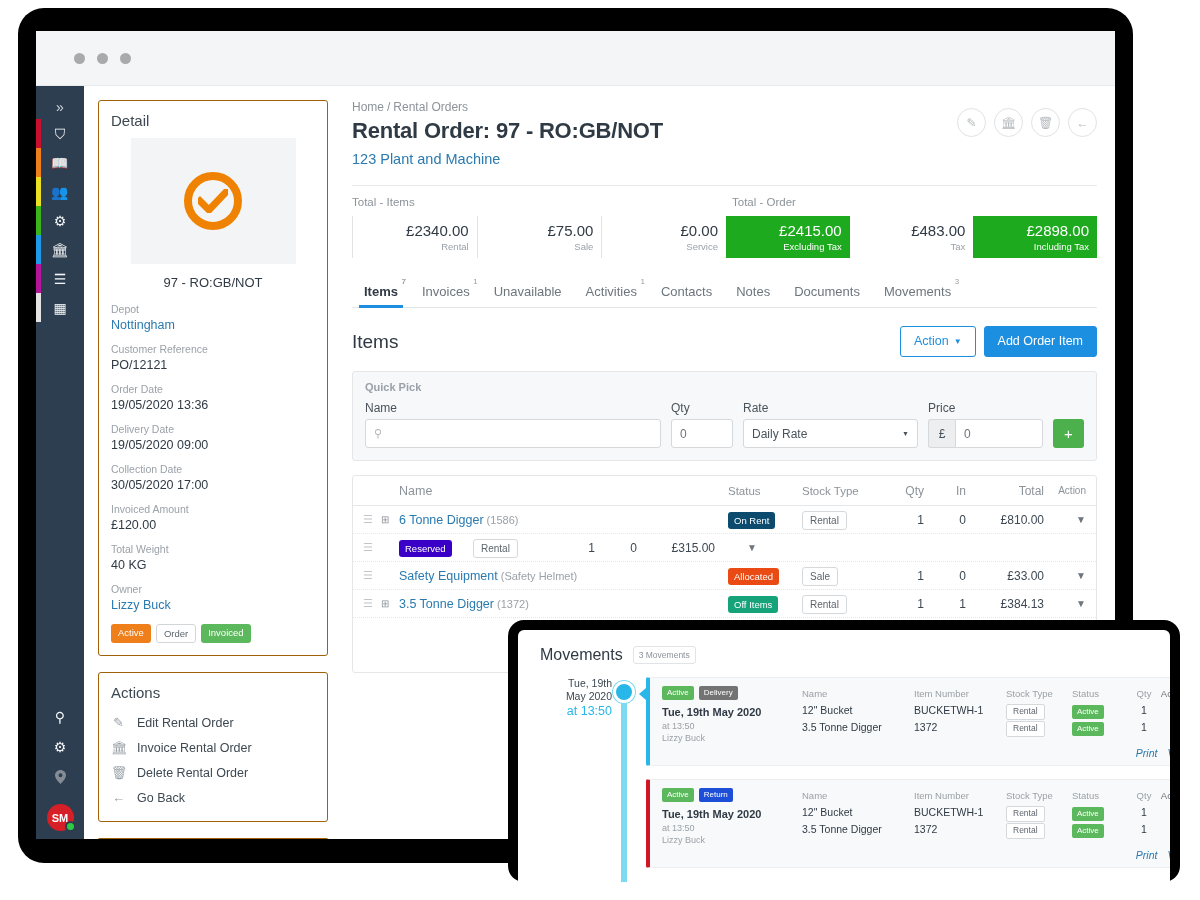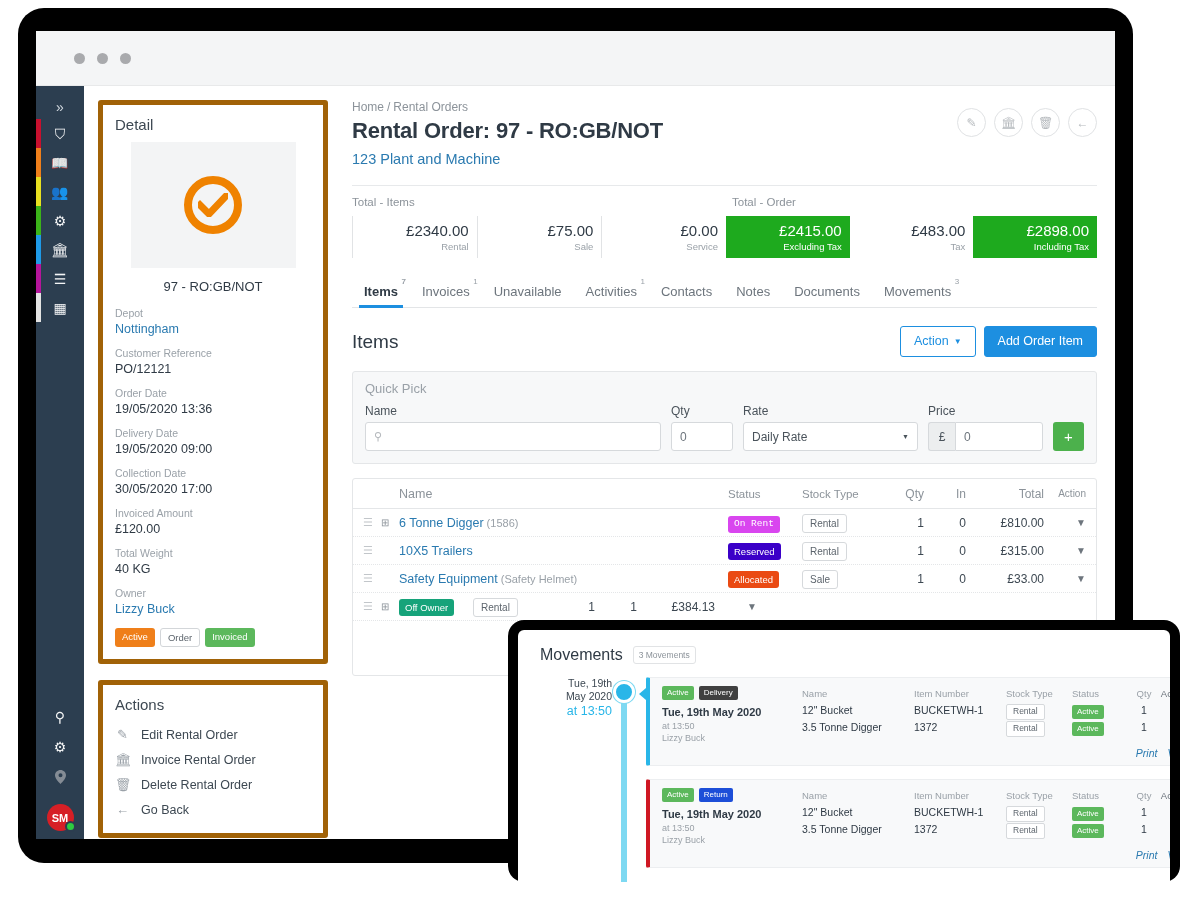--- a/index.html
+++ b/index.html
@@ -65,21 +65,21 @@
     width: 11px; height: 11px; border-radius: 50%;
     background: #2ecc40; border: 2px solid #2c3e50;
   }
 
   
   .content { display: flex; flex: 1; background: #fff; padding: 14px 0 0 0; }
   .col-left { width: 258px; flex: 0 0 258px; padding: 0 14px 0 14px; }
   .col-main { flex: 1; padding: 0 18px 0 10px; }
 
   .card {
-    border: 5px solid #a16207; border-radius: 3px;
+    border: 1px solid #a16207; border-radius: 3px;
     background: #fff; margin-bottom: 16px;
   }
   .card-title {
     font-size: 15px; color: #3d4852; padding: 11px 12px 9px 12px;
   }
   .detail-thumb-wrap { display: flex; justify-content: center; padding: 0 12px; }
   .detail-thumb {
     width: 165px; height: 126px; background: #f3f4f5;
     display: flex; align-items: center; justify-content: center;
   }
@@ -181,21 +181,21 @@
     line-height: 15px; white-space: nowrap;
   }
   .btn-outline { border: 1px solid #1d8fe0; color: #1d8fe0; background: #fff; margin-right: 8px; }
   .btn-primary { background: #1d8fe0; color: #fff; border: 1px solid #1d8fe0; }
   .caret { font-size: 8px; margin-left: 5px; vertical-align: middle; }
 
   .quickpick {
     background: #f7f8f9; border: 1px solid #e4e6e8;
     border-radius: 3px; padding: 9px 12px 12px 12px;
   }
-  .qp-title { font-size: 13px; color: #9aa1a8; padding-bottom: 8px; }
+  .qp-title { font-size: 11px; color: #9aa1a8; padding-bottom: 8px; font-weight: bold; }
   .qp-row { display: flex; align-items: flex-end; gap: 10px; }
   .qp-f { display: flex; flex-direction: column; }
   .qp-label { font-size: 12px; color: #4a535b; padding-bottom: 4px; }
   .inp {
     height: 29px; border: 1px solid #d6d9dc; background: #fff;
     border-radius: 3px; font-size: 12px; color: #6d757d;
     padding: 0 8px; display: flex; align-items: center;
   }
   .inp.search .mag { color: #b4b8bc; font-size: 11px; }
   .sel {
@@ -583,31 +583,30 @@
                 <div class="c-qty" style="color:#8c939a">Qty</div>
                 <div class="c-in" style="color:#8c939a">In</div>
                 <div class="c-total" style="color:#8c939a">Total</div>
                 <div class="c-act" style="color:#8c939a">Action</div>
               </div>
               <div id="items-rows">
                   <div class="tr item">
                     <div class="c-handle">☰</div>
                     <div class="c-exp">⊞</div>
                     <div class="c-name">6 Tonne Digger<span class="sub"> (1586)</span></div>
-                    <div class="c-status"><span class="pill" style="background: #d946ef; font-family: Liberation Mono, monospace;">On Rent</span></div>
+                    <div class="c-status"><span class="pill" style="background: #0c4a6e;">On Rent</span></div>
                     <div class="c-stock"><span class="pill-outline">Rental</span></div>
                     <div class="c-qty">1</div>
                     <div class="c-in">0</div>
                     <div class="c-total">£810.00</div>
                     <div class="c-act">▼</div>
                   </div>
                   <div class="tr item">
                     <div class="c-handle">☰</div>
                     <div class="c-exp"></div>
-                    <div class="c-name">10X5 Trailers</div>
                     <div class="c-status"><span class="pill" style="background: rgb(59, 0, 200);">Reserved</span></div>
                     <div class="c-stock"><span class="pill-outline">Rental</span></div>
                     <div class="c-qty">1</div>
                     <div class="c-in">0</div>
                     <div class="c-total">£315.00</div>
                     <div class="c-act">▼</div>
                   </div>
                   <div class="tr item">
                     <div class="c-handle">☰</div>
                     <div class="c-exp"></div>
@@ -615,21 +614,22 @@
                     <div class="c-status"><span class="pill" style="background: rgb(234, 74, 19);">Allocated</span></div>
                     <div class="c-stock"><span class="pill-outline">Sale</span></div>
                     <div class="c-qty">1</div>
                     <div class="c-in">0</div>
                     <div class="c-total">£33.00</div>
                     <div class="c-act">▼</div>
                   </div>
                   <div class="tr item">
                     <div class="c-handle">☰</div>
                     <div class="c-exp">⊞</div>
-                    <div class="c-status"><span class="pill" style="background: rgb(22, 163, 122);">Off Owner</span></div>
+                    <div class="c-name">3.5 Tonne Digger<span class="sub"> (1372)</span></div>
+                    <div class="c-status"><span class="pill" style="background: rgb(22, 163, 122);">Off Items</span></div>
                     <div class="c-stock"><span class="pill-outline">Rental</span></div>
                     <div class="c-qty">1</div>
                     <div class="c-in">1</div>
                     <div class="c-total">£384.13</div>
                     <div class="c-act">▼</div>
                   </div>
                 </div>
               <div class="tbl-foot">
                 <div class="sp"></div>
                 <div class="grand">£2415.00</div>
@@ -658,21 +658,21 @@
               <div class="tl-date">
                 <div>Tue, 19th</div>
                 <div>May 2020</div>
                 <div class="tl-time">at 13:50</div>
               </div>
               <div class="mov-card" style="border-left-color: rgb(41, 182, 232);">
                 <div class="mov-grid">
                   <div class="mov-left">
                     <div class="mov-badges">
                       <span class="pill-sm" style="background:#5cb85c">Active</span>
-                      <span class="pill-sm" style="background:#404040">Delivery</span>
+                      <span class="pill-sm" style="background:#737373">Delivery</span>
                     </div>
                     <div class="mov-date">Tue, 19th May 2020</div>
                     <div class="mov-sub">at 13:50</div>
                     <div class="mov-sub">Lizzy Buck</div>
                   </div>
                   <div class="mov-tbl">
                     <div class="mov-tr">
                       <div class="mov-th m-name">Name</div>
                       <div class="mov-th m-num">Item Number</div>
                       <div class="mov-th m-stk">Stock Type</div>

